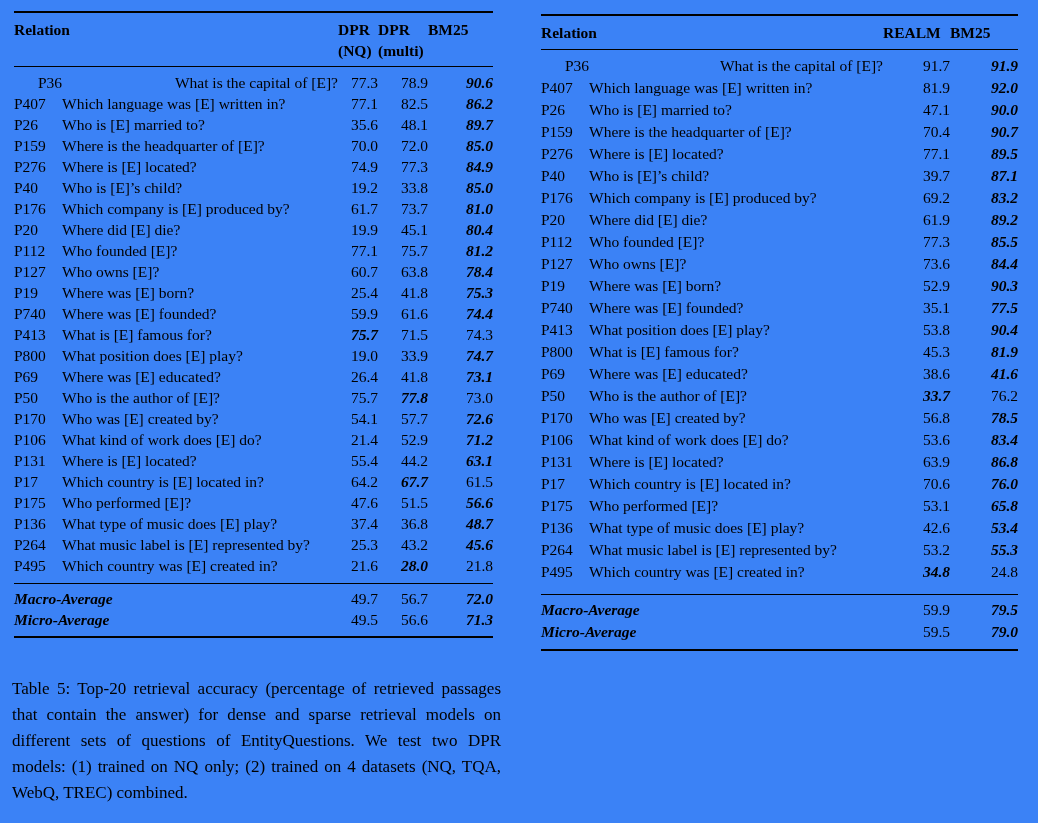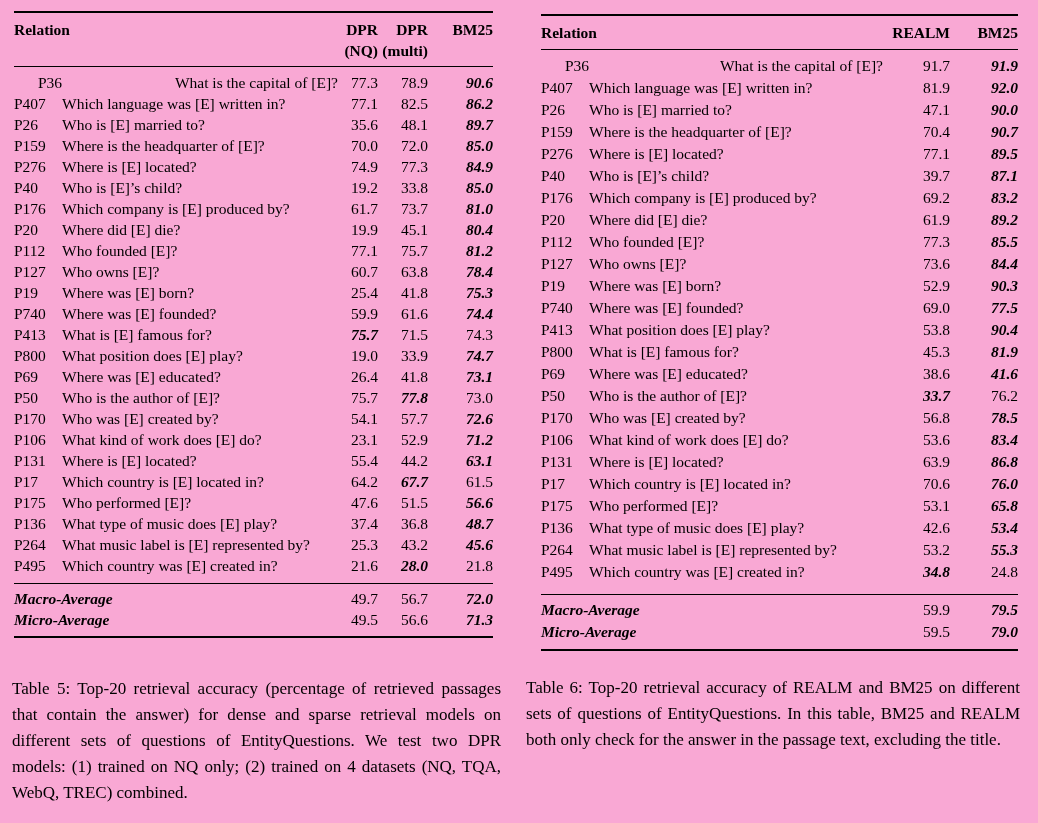--- a/index.html
+++ b/index.html
@@ -1,40 +1,40 @@
 <!DOCTYPE html>
 <html><head>
 <meta charset="utf-8">
 <style>
   * { margin:0; padding:0; box-sizing:border-box; }
   html, body { background:#ffffff; }
   body {
     width:1038px; height:823px; overflow:hidden;
     font-family:"Liberation Serif", serif; color:#000;
   }
-  .page { position:relative; width:1038px; height:823px; background:#f9a8d4; }
+  .page { position:relative; width:1038px; height:823px; background:#3b82f6; }
   .col { position:absolute; top:0; }
   #col-left  { left:12px;  width:489px; }
   #col-right { left:526px; width:494px; }
 
   table {
     border-collapse:collapse; table-layout:fixed;
     font-size:15.5px;
     border-top:2px solid #000; border-bottom:2px solid #000;
   }
   #table5 { width:479px; margin:11px 0 0 2px; }
   #table6 { width:477px; margin:14px 0 0 15px; }
 
   th, td { padding:0; vertical-align:top; text-align:left; font-weight:normal; }
   #table5 th, #table5 td { line-height:21px; }
   #table6 th, #table6 td { line-height:22px; }
 
   thead tr { border-bottom:1.3px solid #000; }
   thead th { font-weight:bold; padding-top:6px; padding-bottom:5px; }
-  th.h-num { text-align:right; }
+  th.h-num { text-align:left; }
 
   tbody.data tr:first-child td { padding-top:5px;text-align:right; }
   #table5 tbody.data tr:last-child td { padding-bottom:7px; }
   #table6 tbody.data tr:last-child td { padding-bottom:11px; }
 
   tbody.avg { border-top:1.3px solid #000; }
   tbody.avg tr:first-child td { padding-top:4px; }
   tbody.avg tr:last-child td { padding-bottom:6px; }
   .avg-label { font-style:italic; font-weight:bold; }
 
@@ -197,21 +197,21 @@
           <tr>
             <td class="idcell">P170</td>
             <td class="qcell">Who was [E] created by?</td>
             <td class="num">54.1</td>
             <td class="num">57.7</td>
             <td class="num b">72.6</td>
           </tr>
           <tr>
             <td class="idcell">P106</td>
             <td class="qcell">What kind of work does [E] do?</td>
-            <td class="num">23.1</td>
+            <td class="num">21.4</td>
             <td class="num">52.9</td>
             <td class="num b">71.2</td>
           </tr>
           <tr>
             <td class="idcell">P131</td>
             <td class="qcell">Where is [E] located?</td>
             <td class="num">55.4</td>
             <td class="num">44.2</td>
             <td class="num b">63.1</td>
           </tr>
@@ -353,21 +353,21 @@
           </tr>
           <tr>
             <td class="idcell">P19</td>
             <td class="qcell">Where was [E] born?</td>
             <td class="num">52.9</td>
             <td class="num b">90.3</td>
           </tr>
           <tr>
             <td class="idcell">P740</td>
             <td class="qcell">Where was [E] founded?</td>
-            <td class="num">69.0</td>
+            <td class="num">35.1</td>
             <td class="num b">77.5</td>
           </tr>
           <tr>
             <td class="idcell">P413</td>
             <td class="qcell">What position does [E] play?</td>
             <td class="num">53.8</td>
             <td class="num b">90.4</td>
           </tr>
           <tr>
             <td class="idcell">P800</td>
@@ -442,16 +442,15 @@
             <td class="num">59.9</td>
             <td class="num b">79.5</td>
           </tr>
           <tr>
             <td class="avg-label" colspan="2">Micro-Average</td>
             <td class="num">59.5</td>
             <td class="num b">79.0</td>
           </tr>
         </tbody>
     </table>
-    <p class="caption">Table 6: Top-20 retrieval accuracy of REALM and BM25 on different sets of questions of EntityQuestions. In this table, BM25 and REALM both only check for the answer in the passage text, excluding the title.</p>
   </div>
 
 </div>
 
 </body></html>

